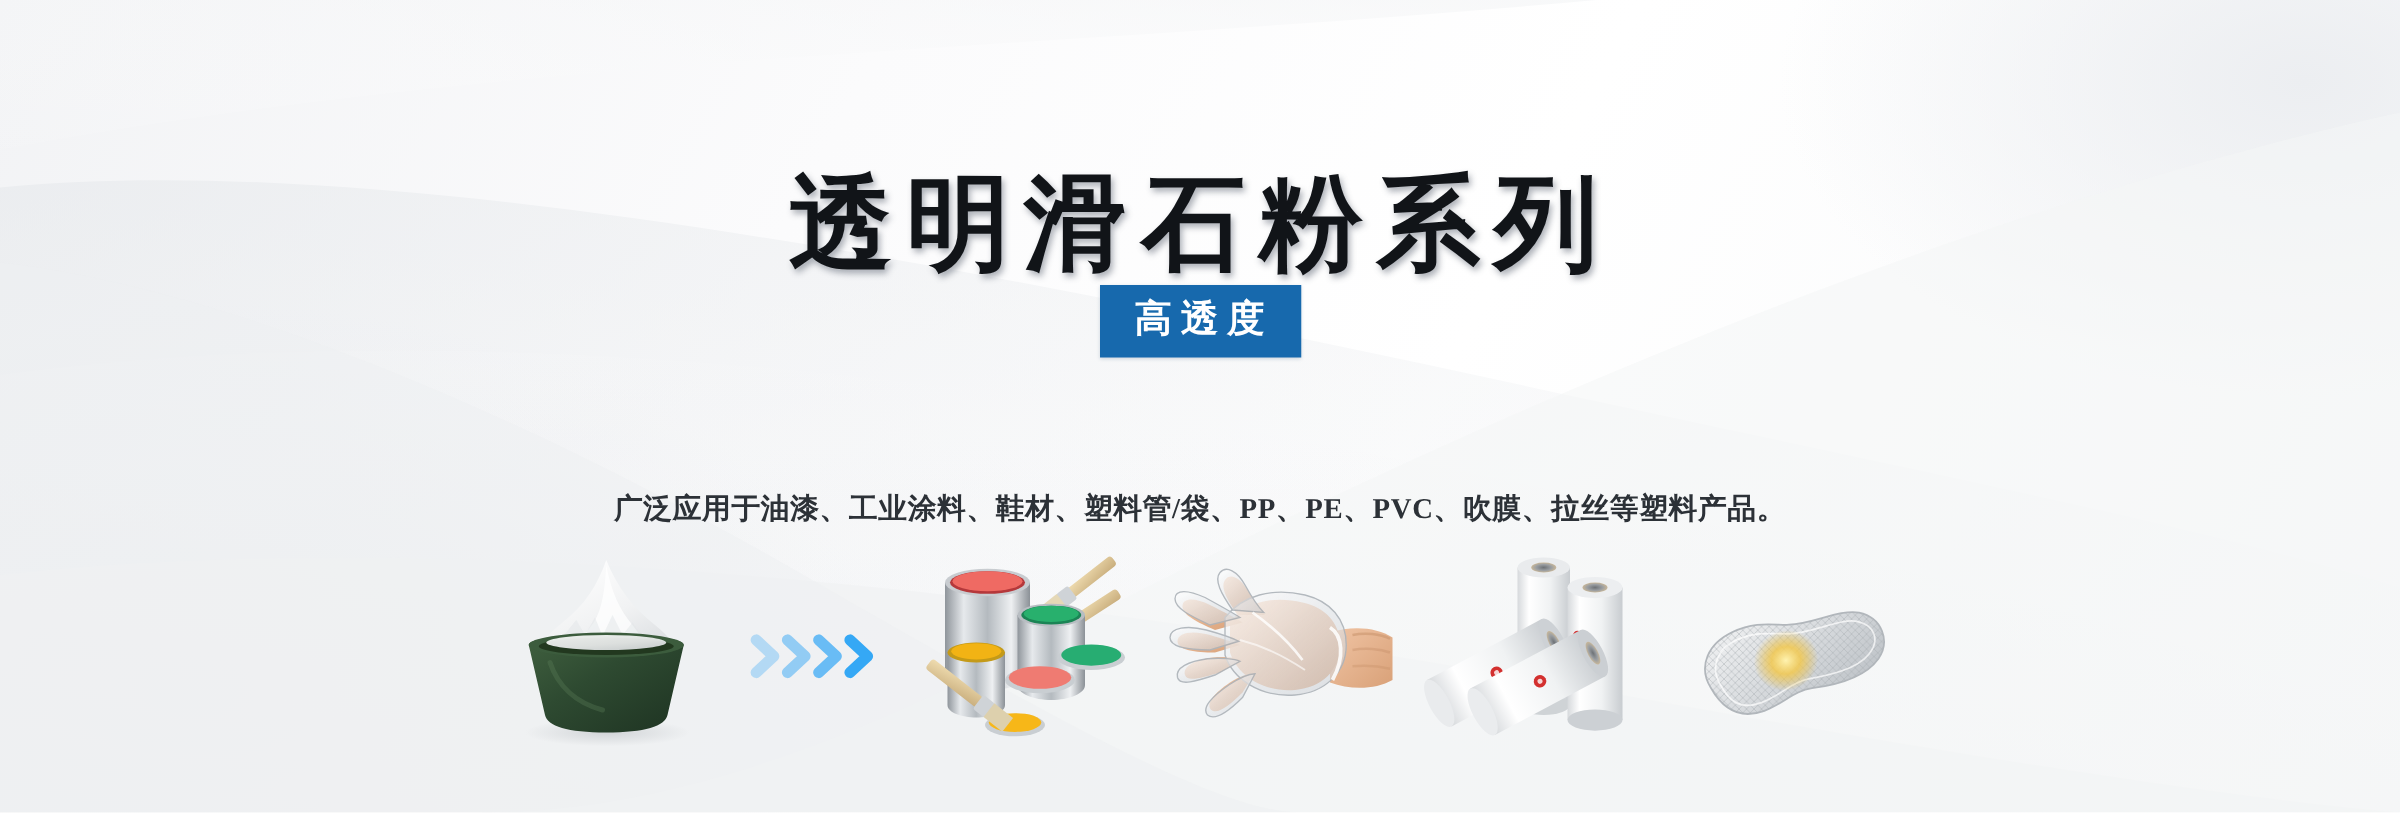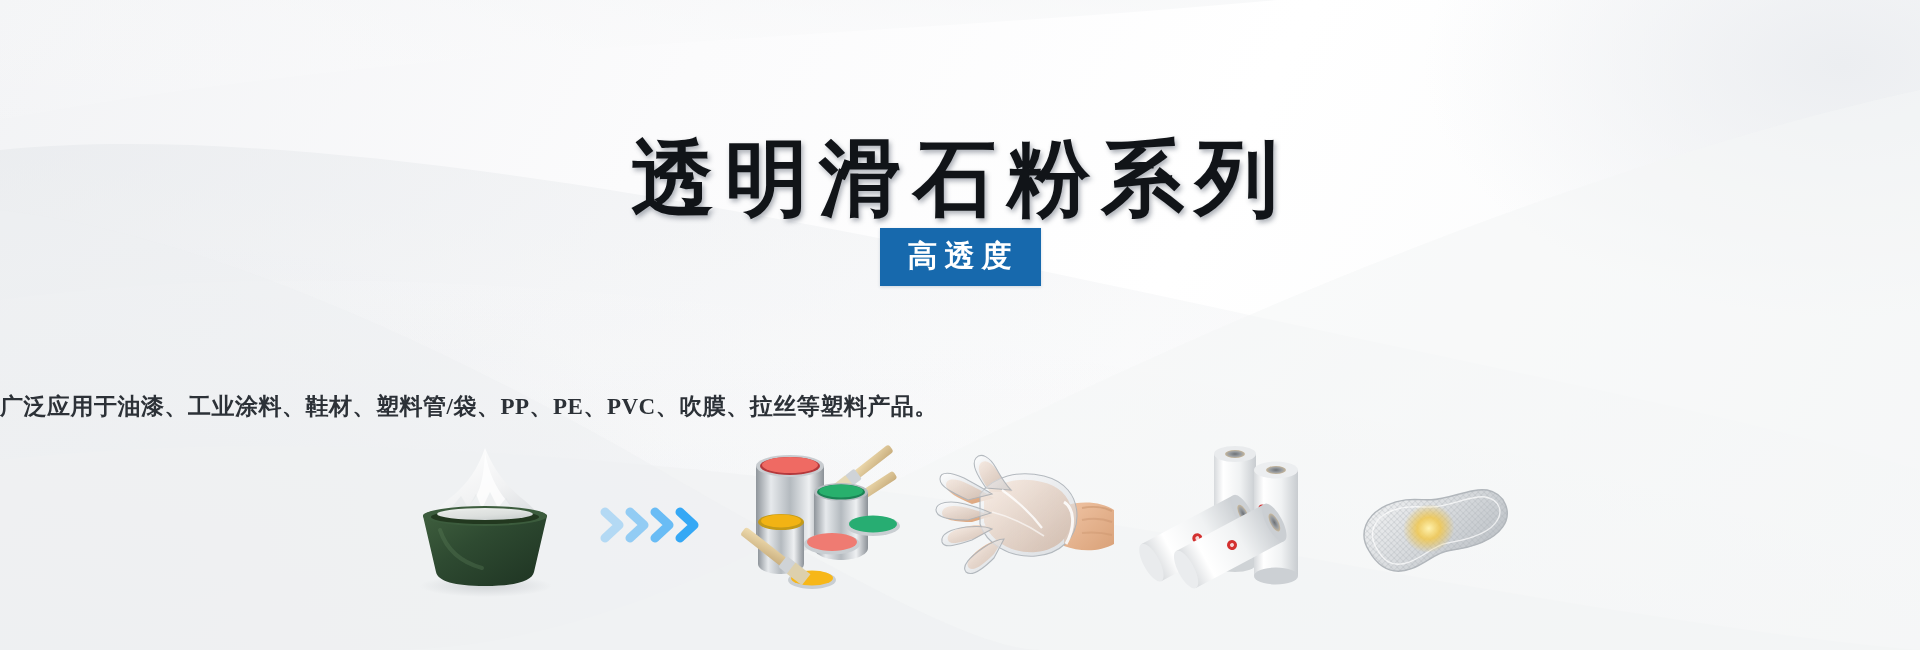--- a/index.html
+++ b/index.html
@@ -75,21 +75,21 @@
     white-space: nowrap;
     box-shadow: 0 1px 3px rgba(20,60,100,0.18);
   }
 
   
   .subtitle-wrap {
     position: absolute;
     top: 370px;
     left: 0;
     width: 1920px;
-    text-align: left;
+    text-align: center;
   }
   .subtitle {
     display: inline-block;
     font-family: "Liberation Serif", "DejaVu Serif", serif;
     font-weight: 700;
     font-size: 23px;
     line-height: 1.2;
     letter-spacing: 0.5px;
     color: #2c3137;
     white-space: nowrap;

